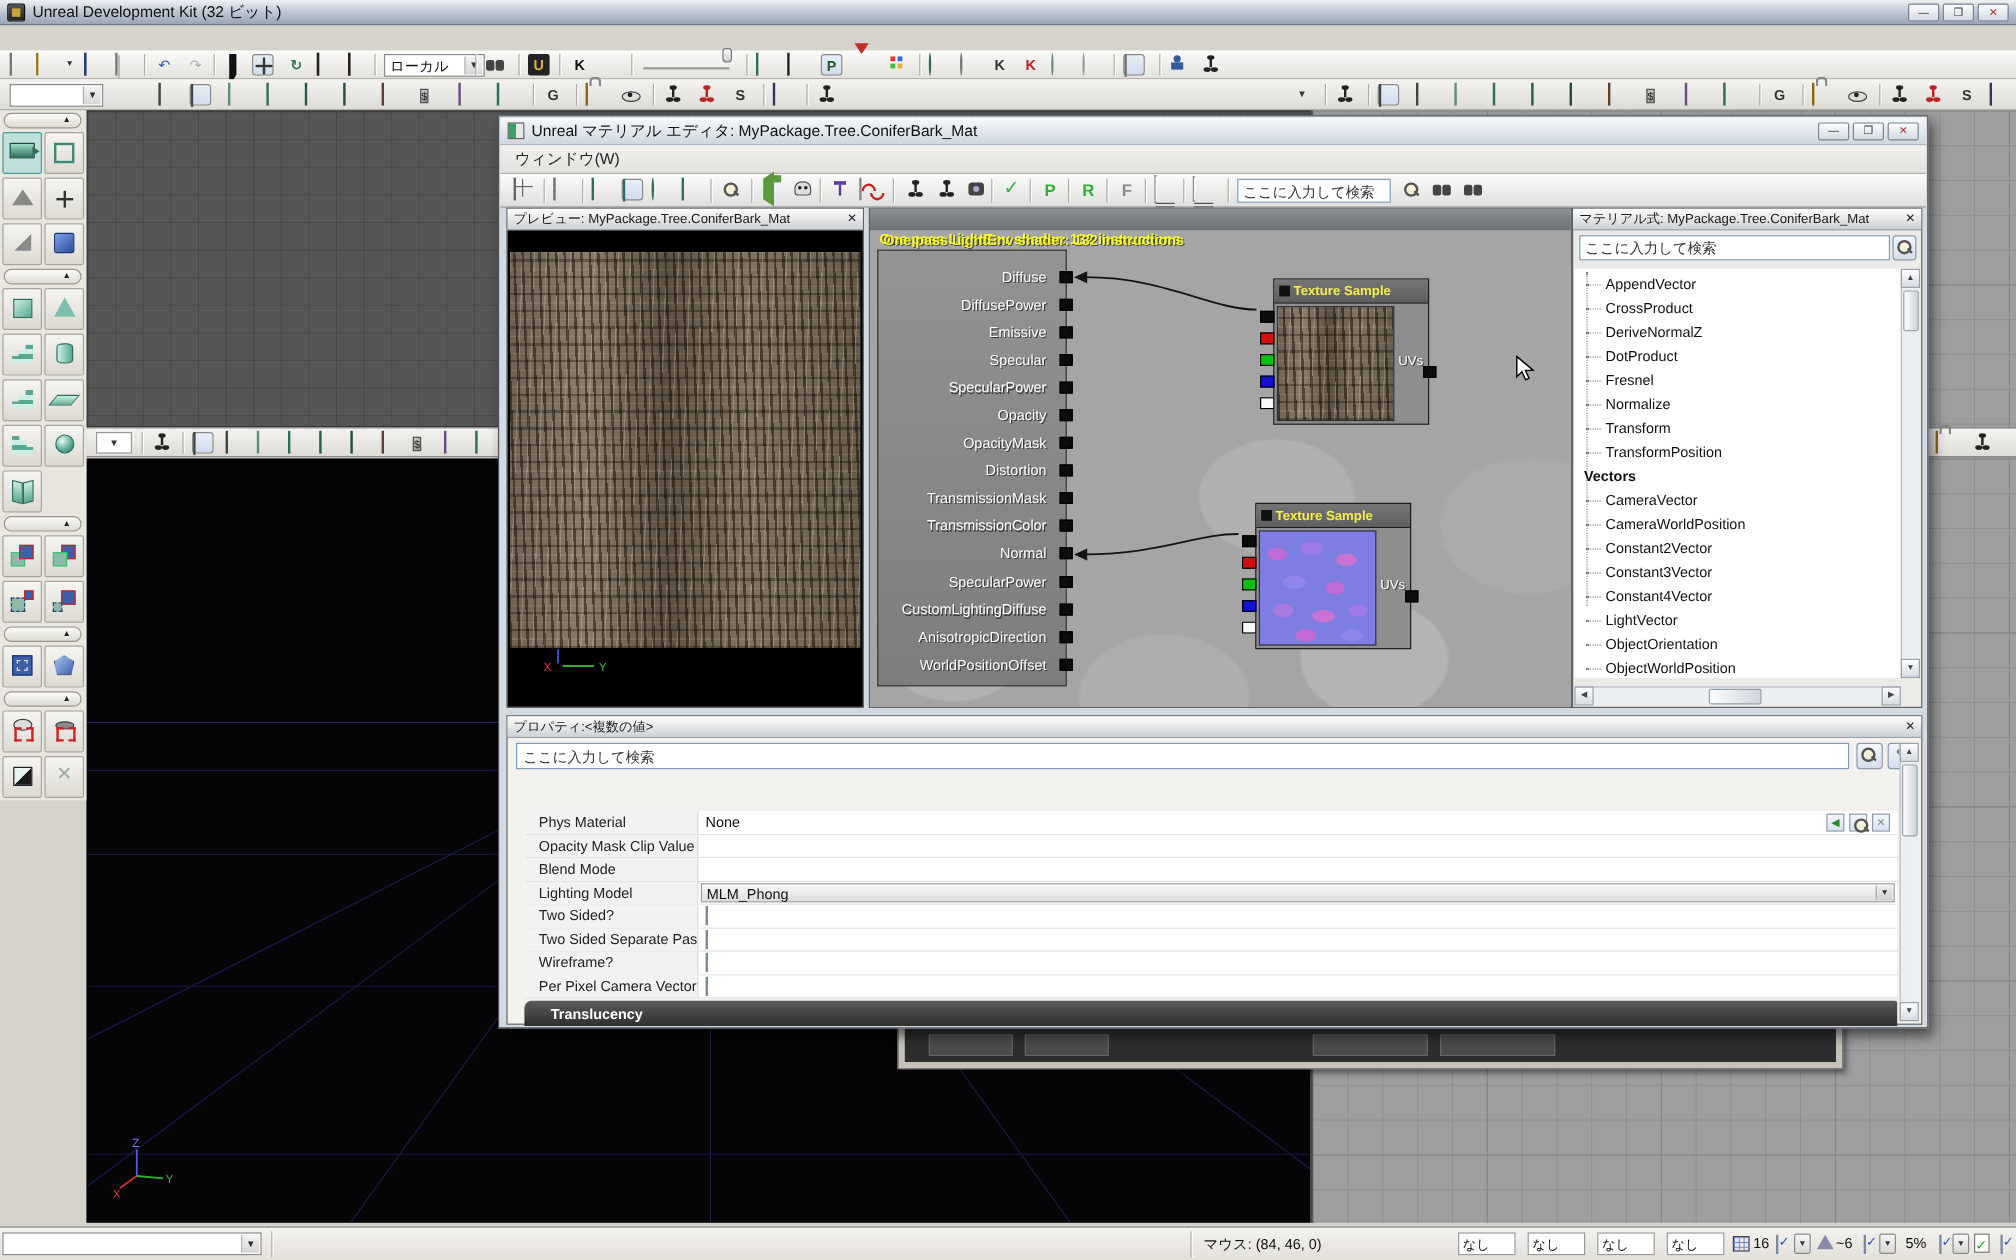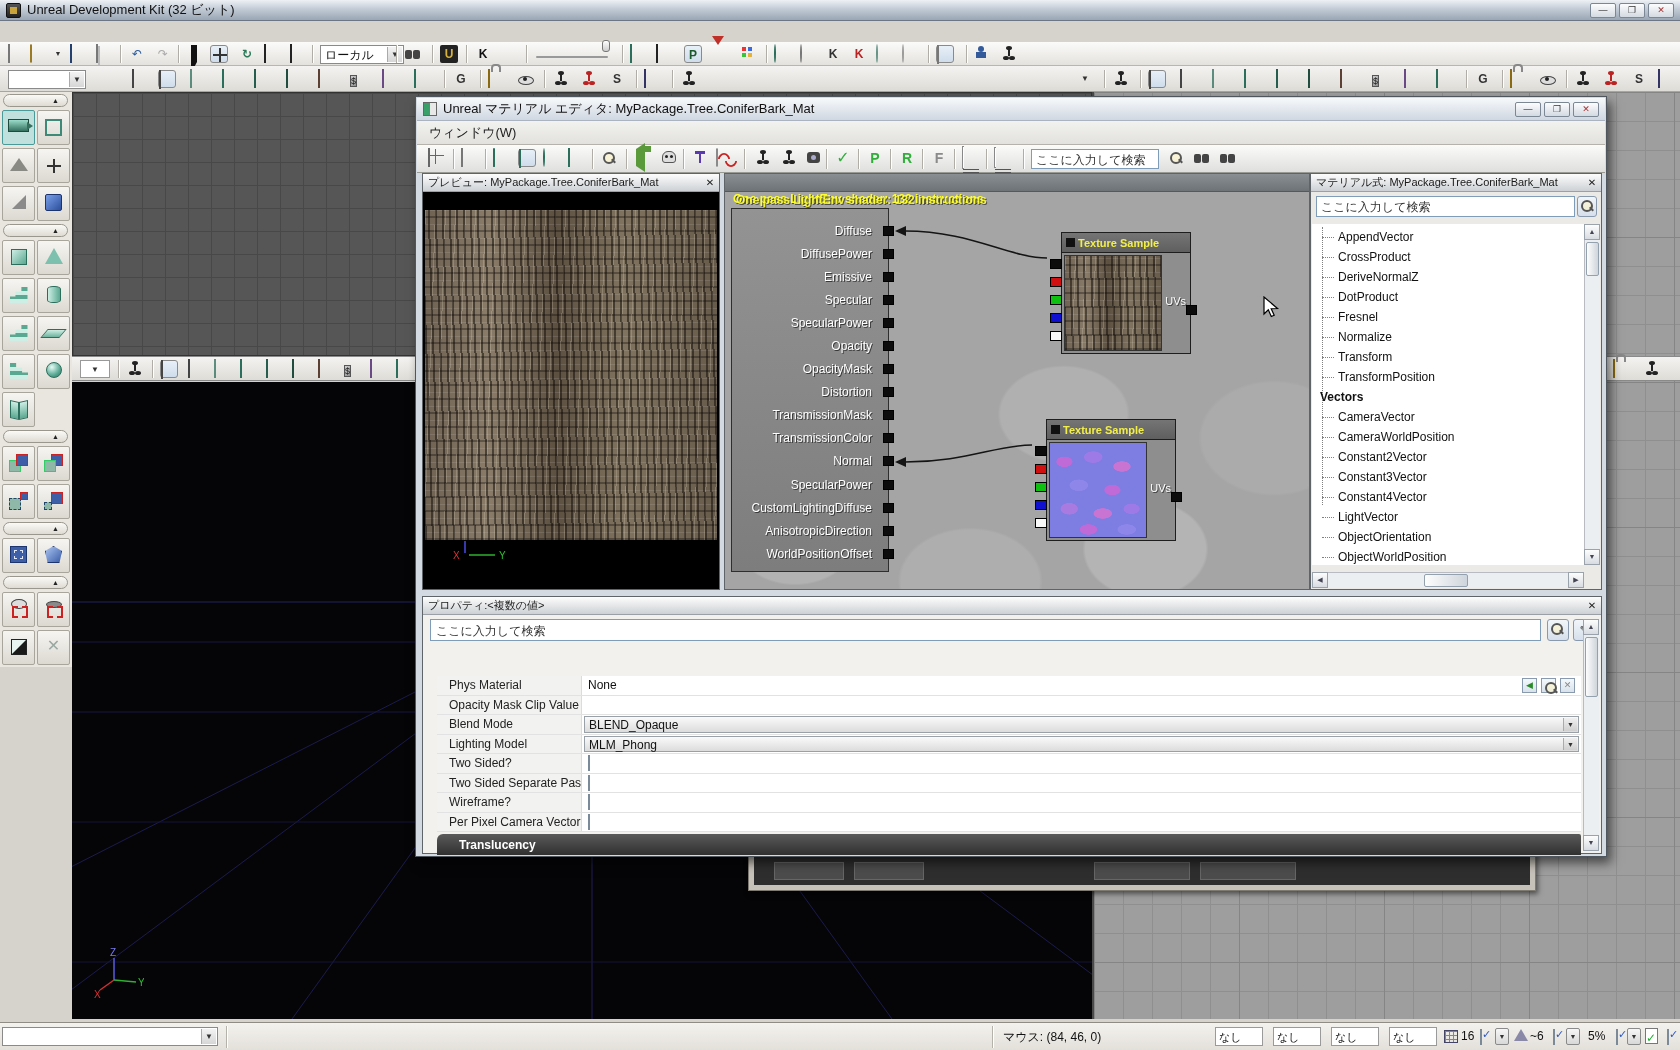--- a/index.html
+++ b/index.html
@@ -808,23 +808,20 @@
           <span class="miniico" style="right:44px;color:#2a8a2a">◀</span>
           <span class="miniico mag" style="right:25px"></span>
           <span class="miniico" style="right:6px;color:#888">✕</span>
         </div>
       </div>
       <div class="prow" style="top:98.5px">
         <div class="pl">Opacity Mask Clip Value</div>
       </div>
       <div class="prow" style="top:118px">
         <div class="pl">Blend Mode</div>
-        <div class="pv">
-            <span class="pcombo"><span>BLEND_Opaque</span><span class="dda">▼</span></span>
-          </div>
       </div>
       <div class="prow" style="top:137.5px">
         <div class="pl">Lighting Model</div>
         <div class="pv">
             <span class="pcombo"><span>MLM_Phong</span><span class="dda">▼</span></span>
           </div>
       </div>
       <div class="prow" style="top:157px">
         <div class="pl">Two Sided?</div>
         <div class="pv"><span class="cbx"></span></div>

